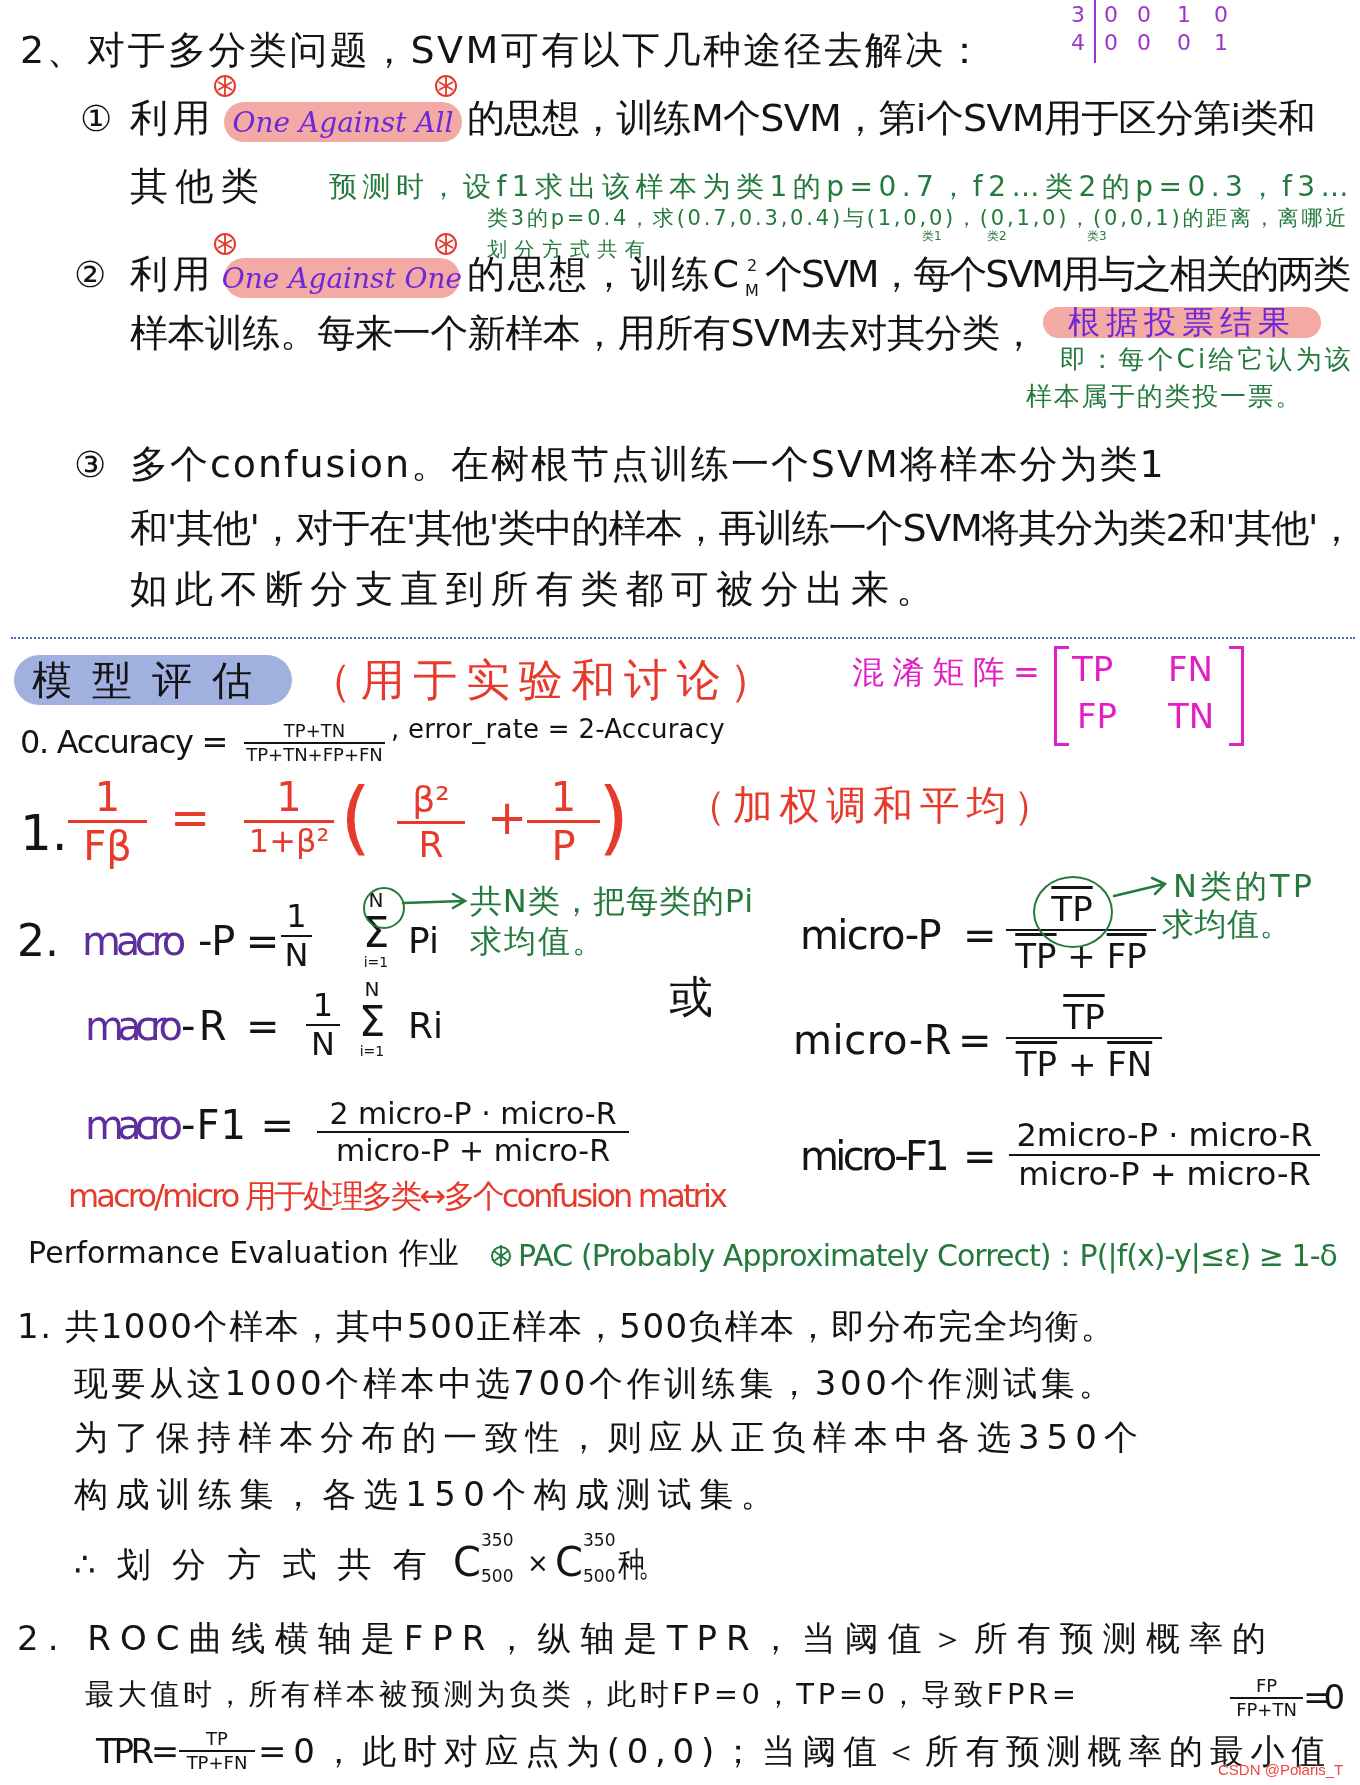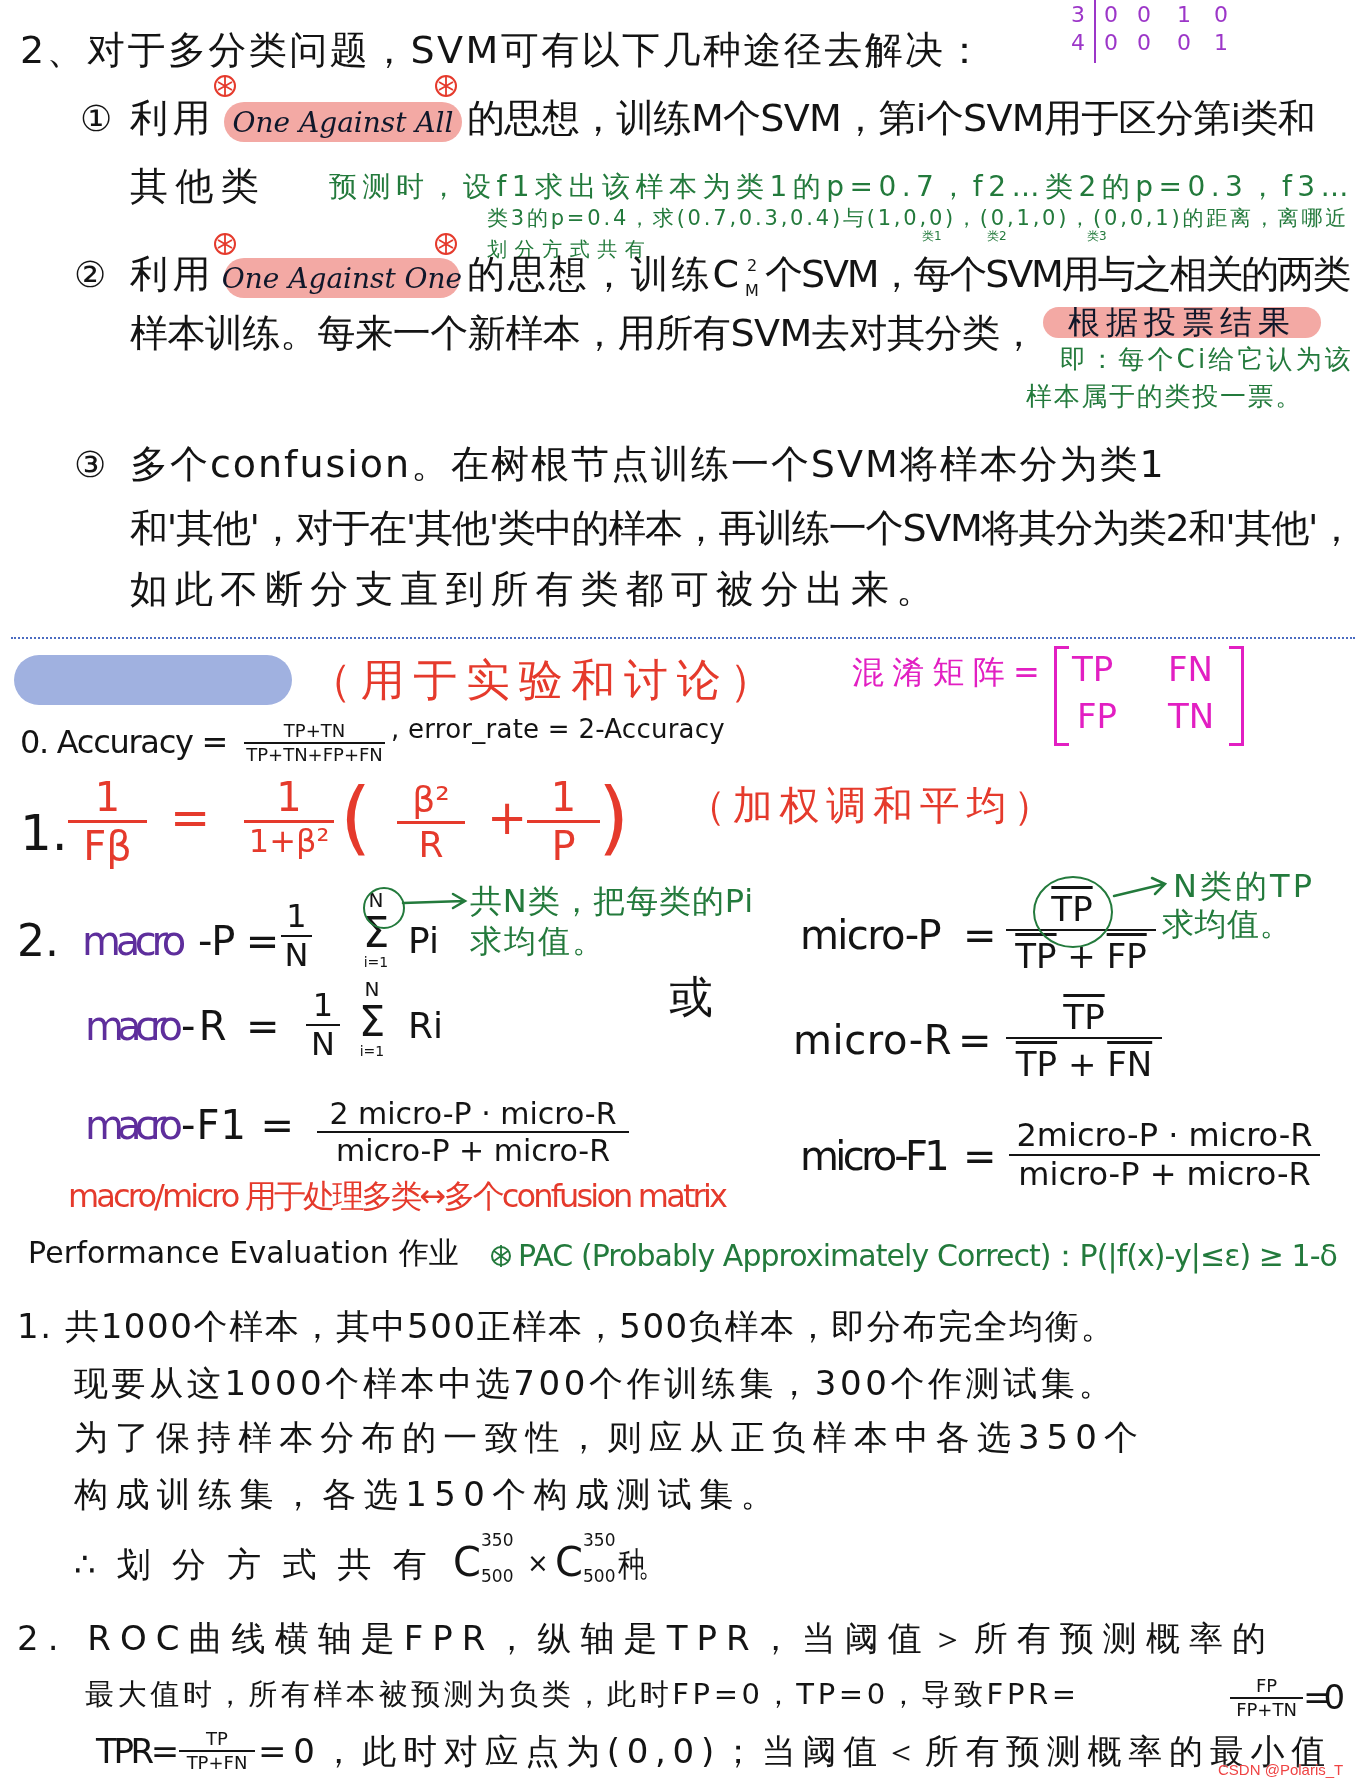--- a/index.html
+++ b/index.html
@@ -7,21 +7,21 @@
           font-family:"DejaVu Sans", sans-serif; color:#141414; }
   .t { position:absolute; white-space:nowrap; line-height:1.2; }
   .k { color:#141414; }
   .g { color:#237a3c; }
   .r { color:#e53a2c; }
   .p { color:#5e2e9c; }
   .pm { color:#9c36c8; }
   .m { color:#e21fc2; }
   .pill { position:absolute; background:#f3a9a4; border-radius:20px; }
   .pill-text { position:absolute; left:0; right:0; top:0; bottom:0; display:flex; align-items:center;
-               justify-content:center; white-space:nowrap; color:#0f172a; }
+               justify-content:center; white-space:nowrap; color:#6d28d9; }
   .serif-it { font-family:"DejaVu Serif", serif; font-style:italic; }
   .badge { position:absolute; background:#a0b1e0; border-radius:25px; }
   .divider { position:absolute; border-top:2px dotted #4b6cc1; }
   .frac { position:absolute; display:flex; flex-direction:column; align-items:center; }
   .frac .n, .frac .d { white-space:nowrap; line-height:1.1; }
   .frac .bar { align-self:stretch; height:2px; background:currentColor; margin:1px 0; }
   .frac.thick .bar { height:3px; }
   .frac.gap .d { margin-top:6px; }
   .ol { text-decoration:overline; }
   .sigma { position:absolute; display:flex; flex-direction:column; align-items:center; line-height:1.05; }
@@ -112,20 +112,21 @@
   <div class="t g" style="left: 1026px; top: 381px; font-size: 26px; letter-spacing: 1.7px;">样本属于的类投一票。</div>
 
   <div class="t k" style="left:74px;top:443px;font-size:36px;">③</div>
   <div class="t k" style="left: 130px; top: 442px; font-size: 38px; letter-spacing: 1.97559px;">多个confusion。在树根节点训练一个SVM将样本分为类1</div>
   <div class="t k" style="left: 130px; top: 506px; font-size: 38px; letter-spacing: -1.22476px;">和'其他'，对于在'其他'类中的样本，再训练一个SVM将其分为类2和'其他'，</div>
   <div class="t k" style="left: 130px; top: 567px; font-size: 38px; letter-spacing: 7.05556px;">如此不断分支直到所有类都可被分出来。</div>
 
   <div class="divider" style="left:11px;top:637px;width:1344px;"></div>
 
   <div class="badge" style="left:14px;top:655px;width:278px;height:50px;"></div>
+  <div class="t k" style="left: 32px; top: 656px; font-size: 40px; letter-spacing: 20px;">模型评估</div>
   <div class="t r" style="left: 308px; top: 654px; font-size: 44px; letter-spacing: 8.66667px;">（用于实验和讨论）</div>
 
   <div class="t m" style="left: 852px; top: 653px; font-size: 32px; letter-spacing: 8.2375px;">混淆矩阵=</div>
   <div class="bracket-l" style="left:1054px;top:646px;width:12px;height:94px;"></div>
   <div class="bracket-r" style="left:1229px;top:646px;width:12px;height:94px;"></div>
   <div class="t m" style="left:1072px;top:649px;font-size:34px;">TP</div>
   <div class="t m" style="left:1168px;top:649px;font-size:34px;">FN</div>
   <div class="t m" style="left:1077px;top:696px;font-size:34px;">FP</div>
   <div class="t m" style="left:1168px;top:696px;font-size:34px;">TN</div>
 

